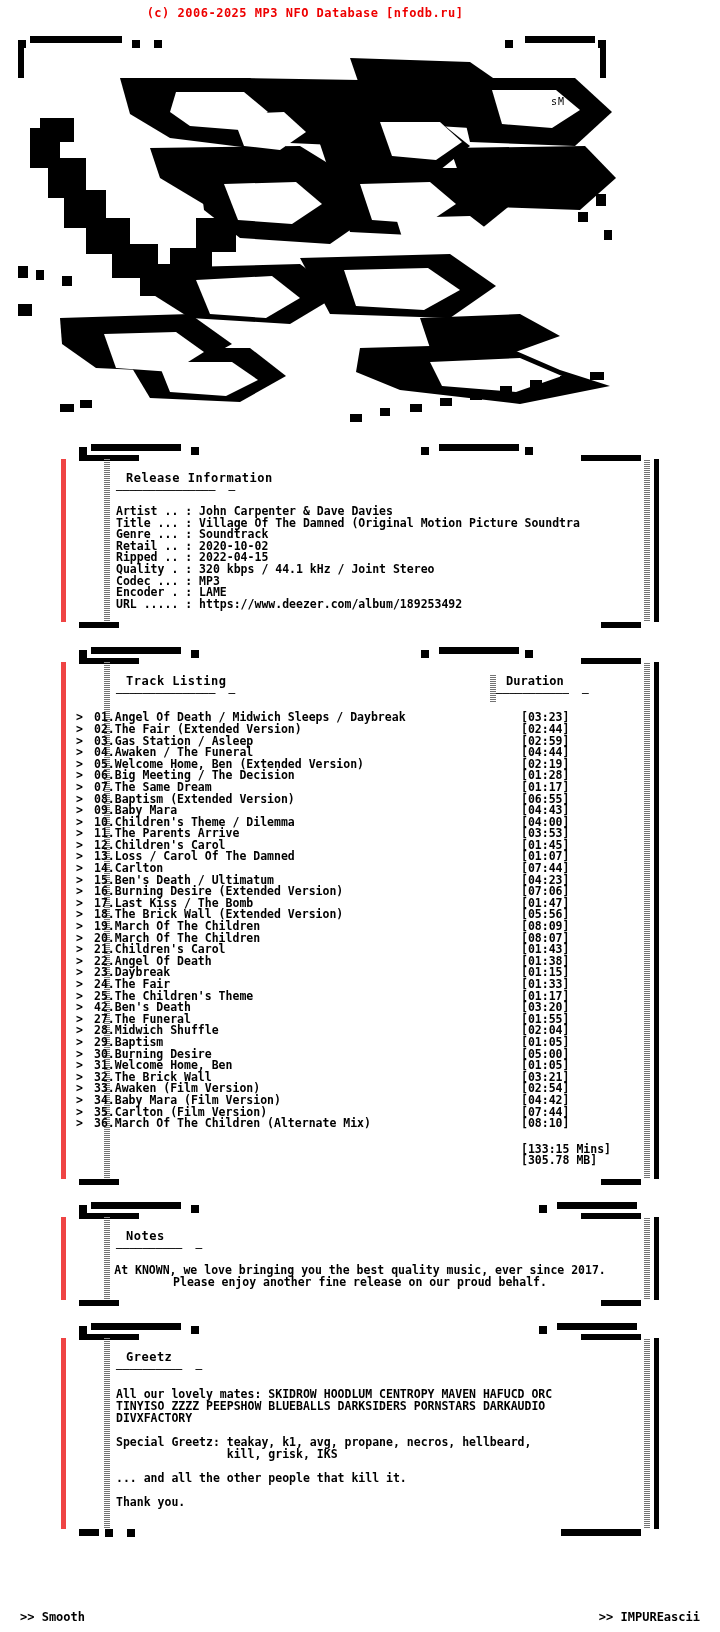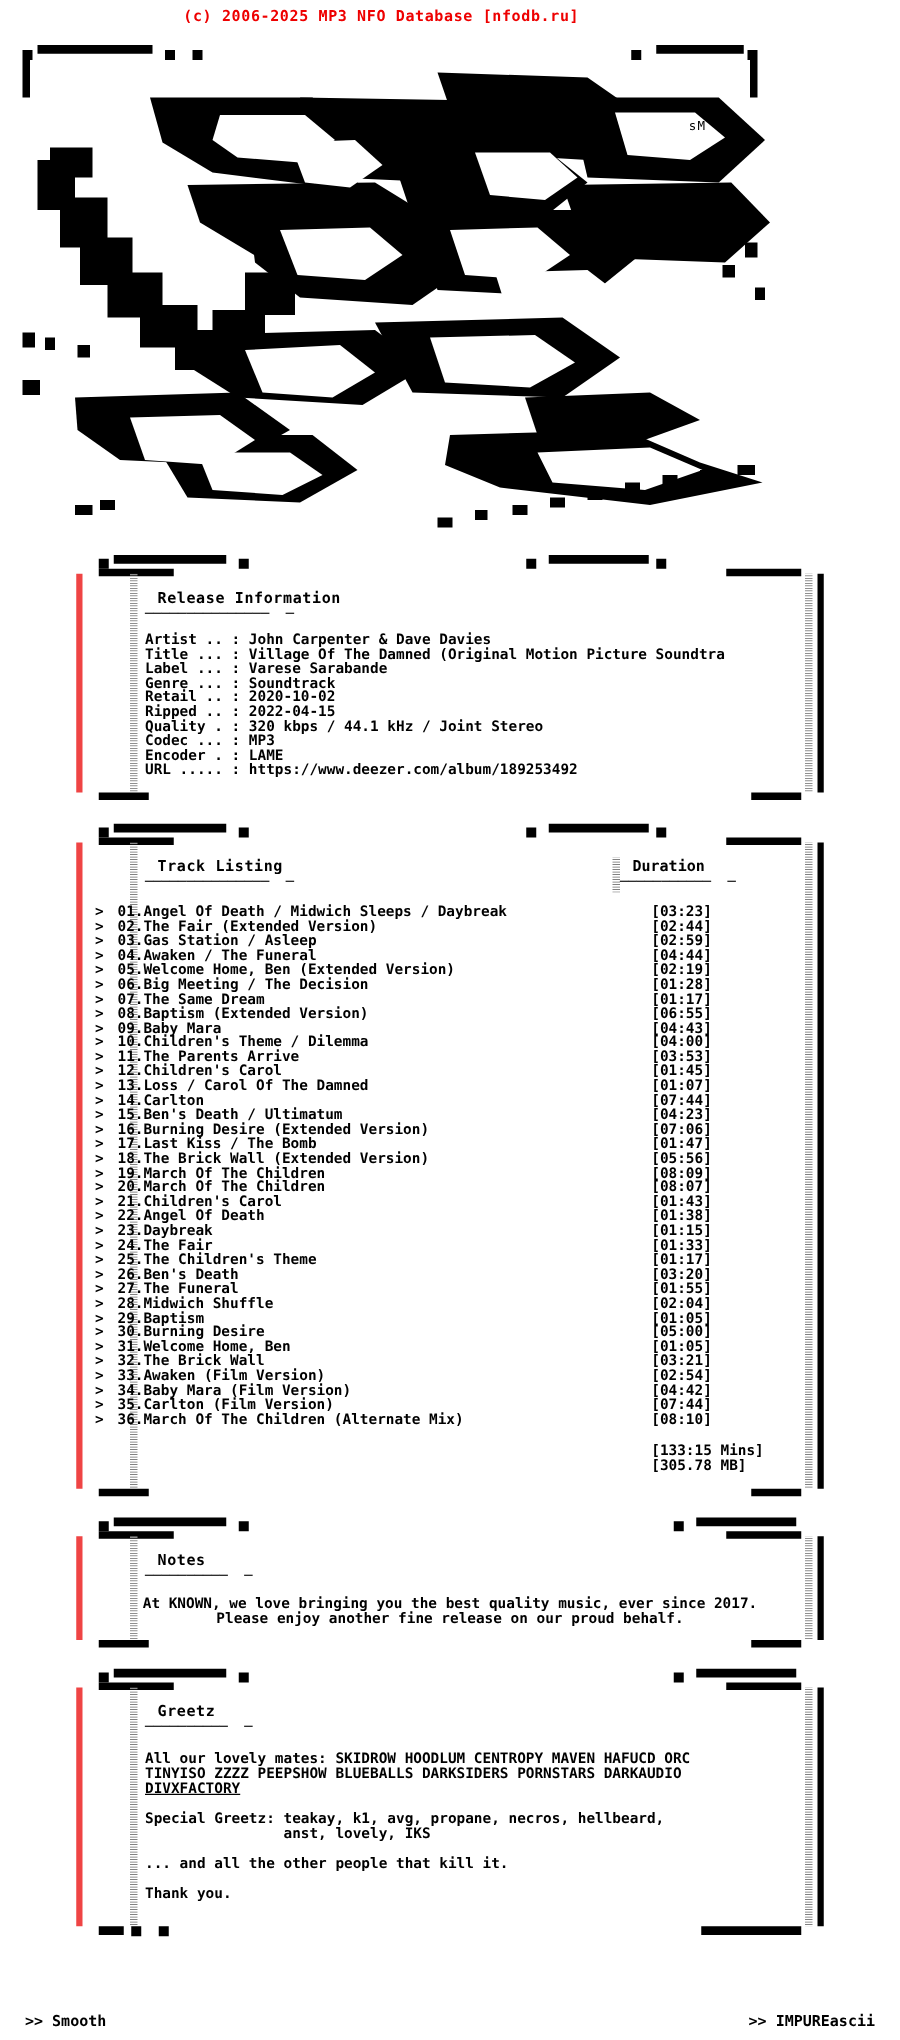--- a/index.html
+++ b/index.html
@@ -294,21 +294,20 @@
     <div class="stipple" style="left:38px;top:0;bottom:0;"></div>
     <div class="stipple" style="right:4px;top:0;bottom:0;"></div>
     <div class="box-inner">
       <div class="spacer6"></div>
       <div class="sect-title">Release Information</div>
       <div class="sect-rule">───────────────  ─</div>
       <div class="spacer10"></div>
       <div>
         <div class="mono-line pad-l info-row">Artist .. : John Carpenter &amp; Dave Davies</div>
         <div class="mono-line pad-l info-row">Title ... : Village Of The Damned (Original Motion Picture Soundtra</div>
-        <div class="mono-line pad-l info-row">Label ... : Varese Sarabande</div>
         <div class="mono-line pad-l info-row">Genre ... : Soundtrack</div>
         <div class="mono-line pad-l info-row">Retail .. : 2020-10-02</div>
         <div class="mono-line pad-l info-row">Ripped .. : 2022-04-15</div>
         <div class="mono-line pad-l info-row">Quality . : 320 kbps / 44.1 kHz / Joint Stereo</div>
         <div class="mono-line pad-l info-row">Codec ... : MP3</div>
         <div class="mono-line pad-l info-row">Encoder . : LAME</div>
         <div class="mono-line pad-l info-row">URL ..... : https://www.deezer.com/album/189253492</div>
       </div>
       <div class="spacer6"></div>
     </div>
@@ -464,21 +463,21 @@
             <span class="mono-line tname">24.The Fair</span>
             <span class="mono-line tdur">[01:33]</span>
           </div>
           <div class="trk">
             <span class="mono-line" style="position: absolute; left: 10px;">&gt;</span>
             <span class="mono-line tname">25.The Children's Theme</span>
             <span class="mono-line tdur">[01:17]</span>
           </div>
           <div class="trk">
             <span class="mono-line" style="position: absolute; left: 10px;">&gt;</span>
-            <span class="mono-line tname">26.Ben's Death</span>
+            <span class="mono-line tname">42.Ben's Death</span>
             <span class="mono-line tdur">[03:20]</span>
           </div>
           <div class="trk">
             <span class="mono-line" style="position: absolute; left: 10px;">&gt;</span>
             <span class="mono-line tname">27.The Funeral</span>
             <span class="mono-line tdur">[01:55]</span>
           </div>
           <div class="trk">
             <span class="mono-line" style="position: absolute; left: 10px;">&gt;</span>
             <span class="mono-line tname">28.Midwich Shuffle</span>
@@ -584,24 +583,24 @@
     <div class="stipple" style="left:38px;top:0;bottom:0;"></div>
     <div class="stipple" style="right:4px;top:0;bottom:0;"></div>
     <div class="box-inner">
       <div class="spacer6"></div>
       <div class="sect-title">Greetz</div>
       <div class="sect-rule">──────────  ─</div>
       <div class="spacer14"></div>
       <div id="greetz-lines">
           <div class="mono-line pad-l" style="min-height: 12px;">All our lovely mates: SKIDROW HOODLUM CENTROPY MAVEN HAFUCD ORC</div>
           <div class="mono-line pad-l" style="min-height: 12px;">TINYISO ZZZZ PEEPSHOW BLUEBALLS DARKSIDERS PORNSTARS DARKAUDIO</div>
-          <div class="mono-line pad-l" style="min-height: 12px; text-decoration: underline;">DIVXFACTORY</div>
+          <div class="mono-line pad-l" style="min-height: 12px;">DIVXFACTORY</div>
           <div class="mono-line pad-l" style="min-height: 12px;"></div>
           <div class="mono-line pad-l" style="min-height: 12px;">Special Greetz: teakay, k1, avg, propane, necros, hellbeard,</div>
-          <div class="mono-line pad-l" style="min-height: 12px;">                anst, lovely, IKS</div>
+          <div class="mono-line pad-l" style="min-height: 12px;">                kill, grisk, IKS</div>
           <div class="mono-line pad-l" style="min-height: 12px;"></div>
           <div class="mono-line pad-l" style="min-height: 12px;">... and all the other people that kill it.</div>
           <div class="mono-line pad-l" style="min-height: 12px;"></div>
           <div class="mono-line pad-l" style="min-height: 12px;">Thank you.</div>
         </div>
       <div class="spacer14"></div>
     </div>
   </div>
   <div class="frame-bot">
     <span class="seg" style="left:18px;top:0;width:20px;height:7px;"></span>

